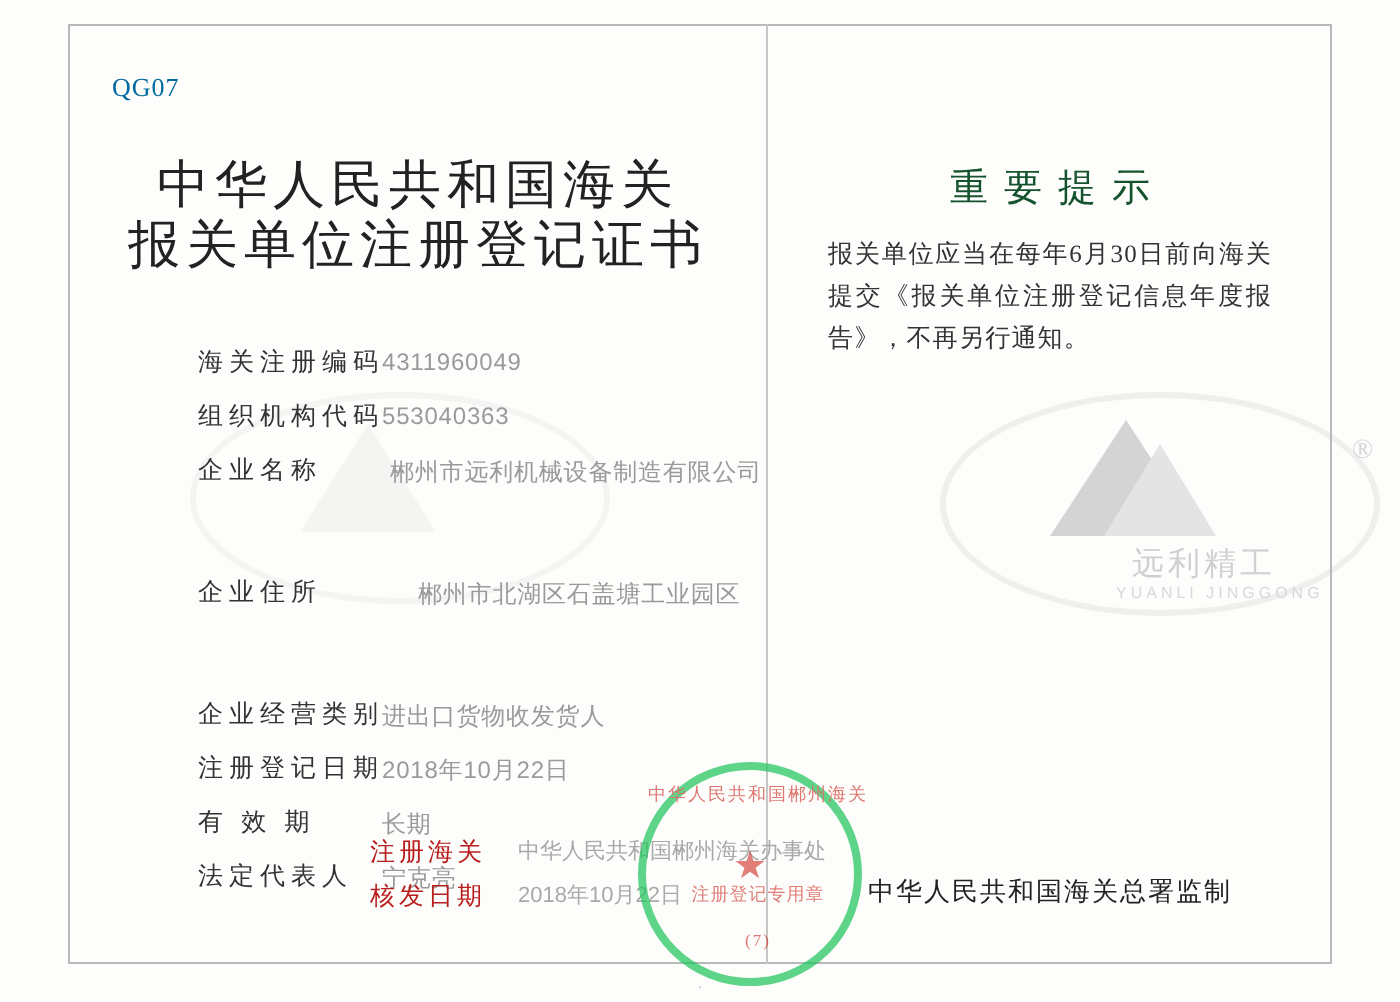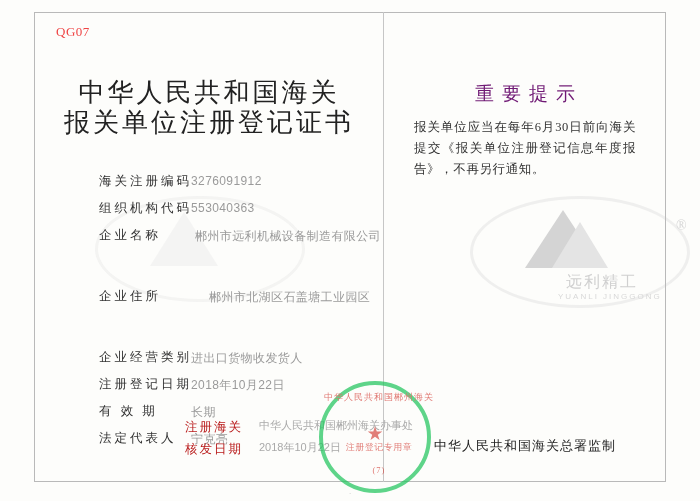--- a/index.html
+++ b/index.html
@@ -34,23 +34,23 @@
     top: 12px;
     width: 0;
     height: 470px;
     border-left: 1px solid #c6c6c6;
   }
 
   
   .doc-code {
     position: absolute;
     left: 56px;
-    top: 24px;
+    top: 36px;
     font-size: 13px;
-    color: #ef4444;
+    color: #0369a1;
     letter-spacing: 0.5px;
     font-family: "Liberation Serif", serif;
   }
 
   
   .left {
     position: absolute;
     left: 35px;
     top: 13px;
     width: 348px;
@@ -197,21 +197,21 @@
     height: 468px;
   }
   .notice-title {
     position: absolute;
     left: 0;
     top: 68px;
     width: 282px;
     text-align: center;
     font-size: 19px;
     letter-spacing: 8px;
-    color: #701a75;
+    color: #14532d;
     text-indent: 8px;
   }
   .notice-body {
     position: absolute;
     left: 30px;
     top: 104px;
     width: 222px;
     font-size: 12.5px;
     line-height: 21px;
     color: #333;
@@ -342,21 +342,21 @@
 
   <div class="left">
     <div class="title-block">
       <div class="title-line">中华人民共和国海关</div>
       <div class="title-line">报关单位注册登记证书</div>
     </div>
 
     <div class="fields">
       <div class="field-row">
         <span class="field-label">海关注册编码</span>
-        <span class="field-value">3276091912</span>
+        <span class="field-value">4311960049</span>
       </div>
       <div class="field-row">
         <span class="field-label">组织机构代码</span>
         <span class="field-value">553040363</span>
       </div>
       <div class="field-row">
         <span class="field-label">企业名称</span>
         <span class="field-value wide">郴州市远利机械设备制造有限公司</span>
       </div>
       <div class="gap-row"></div>

